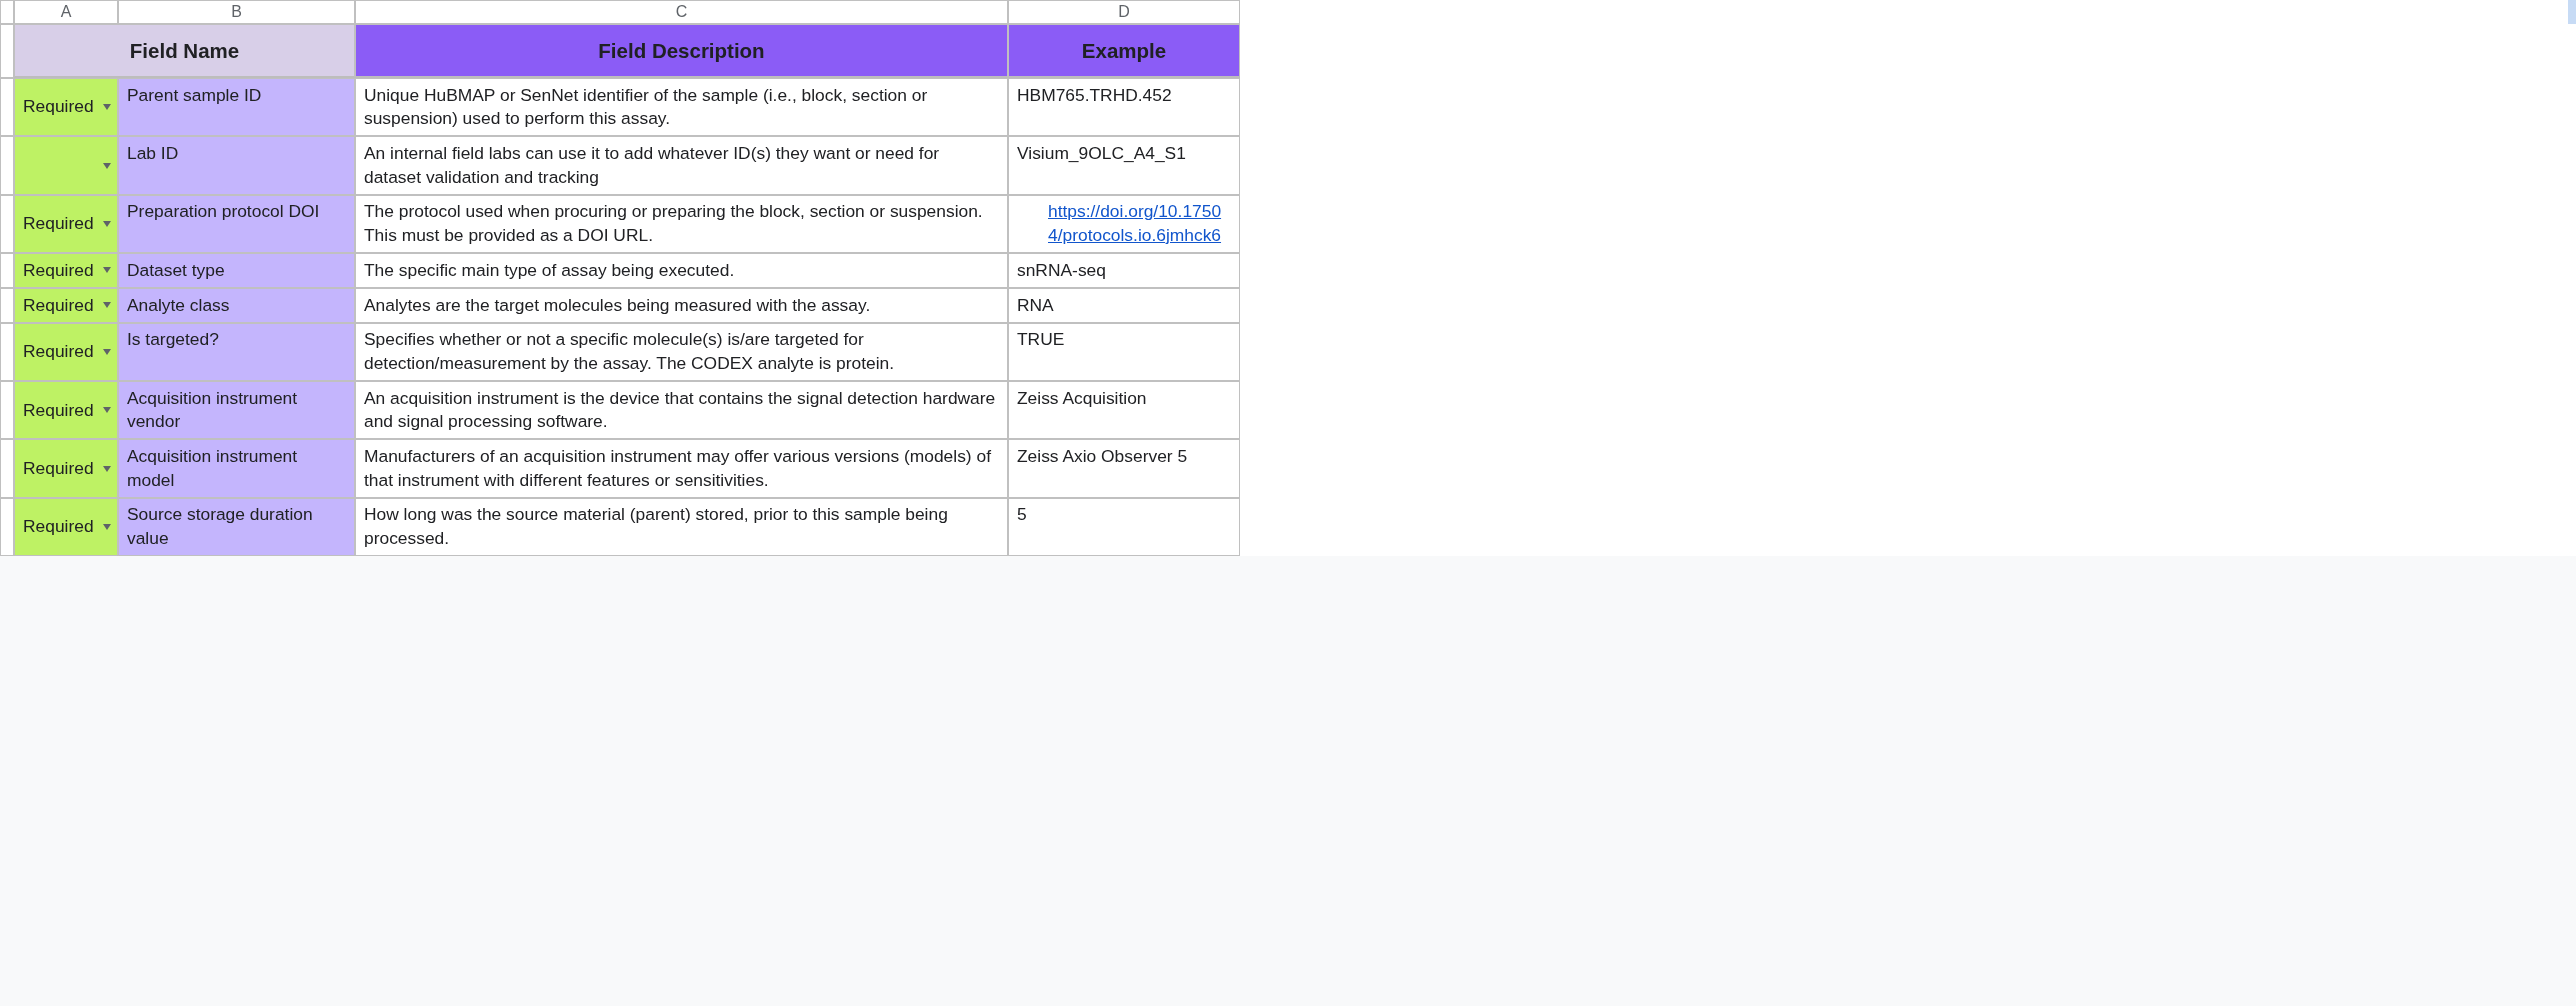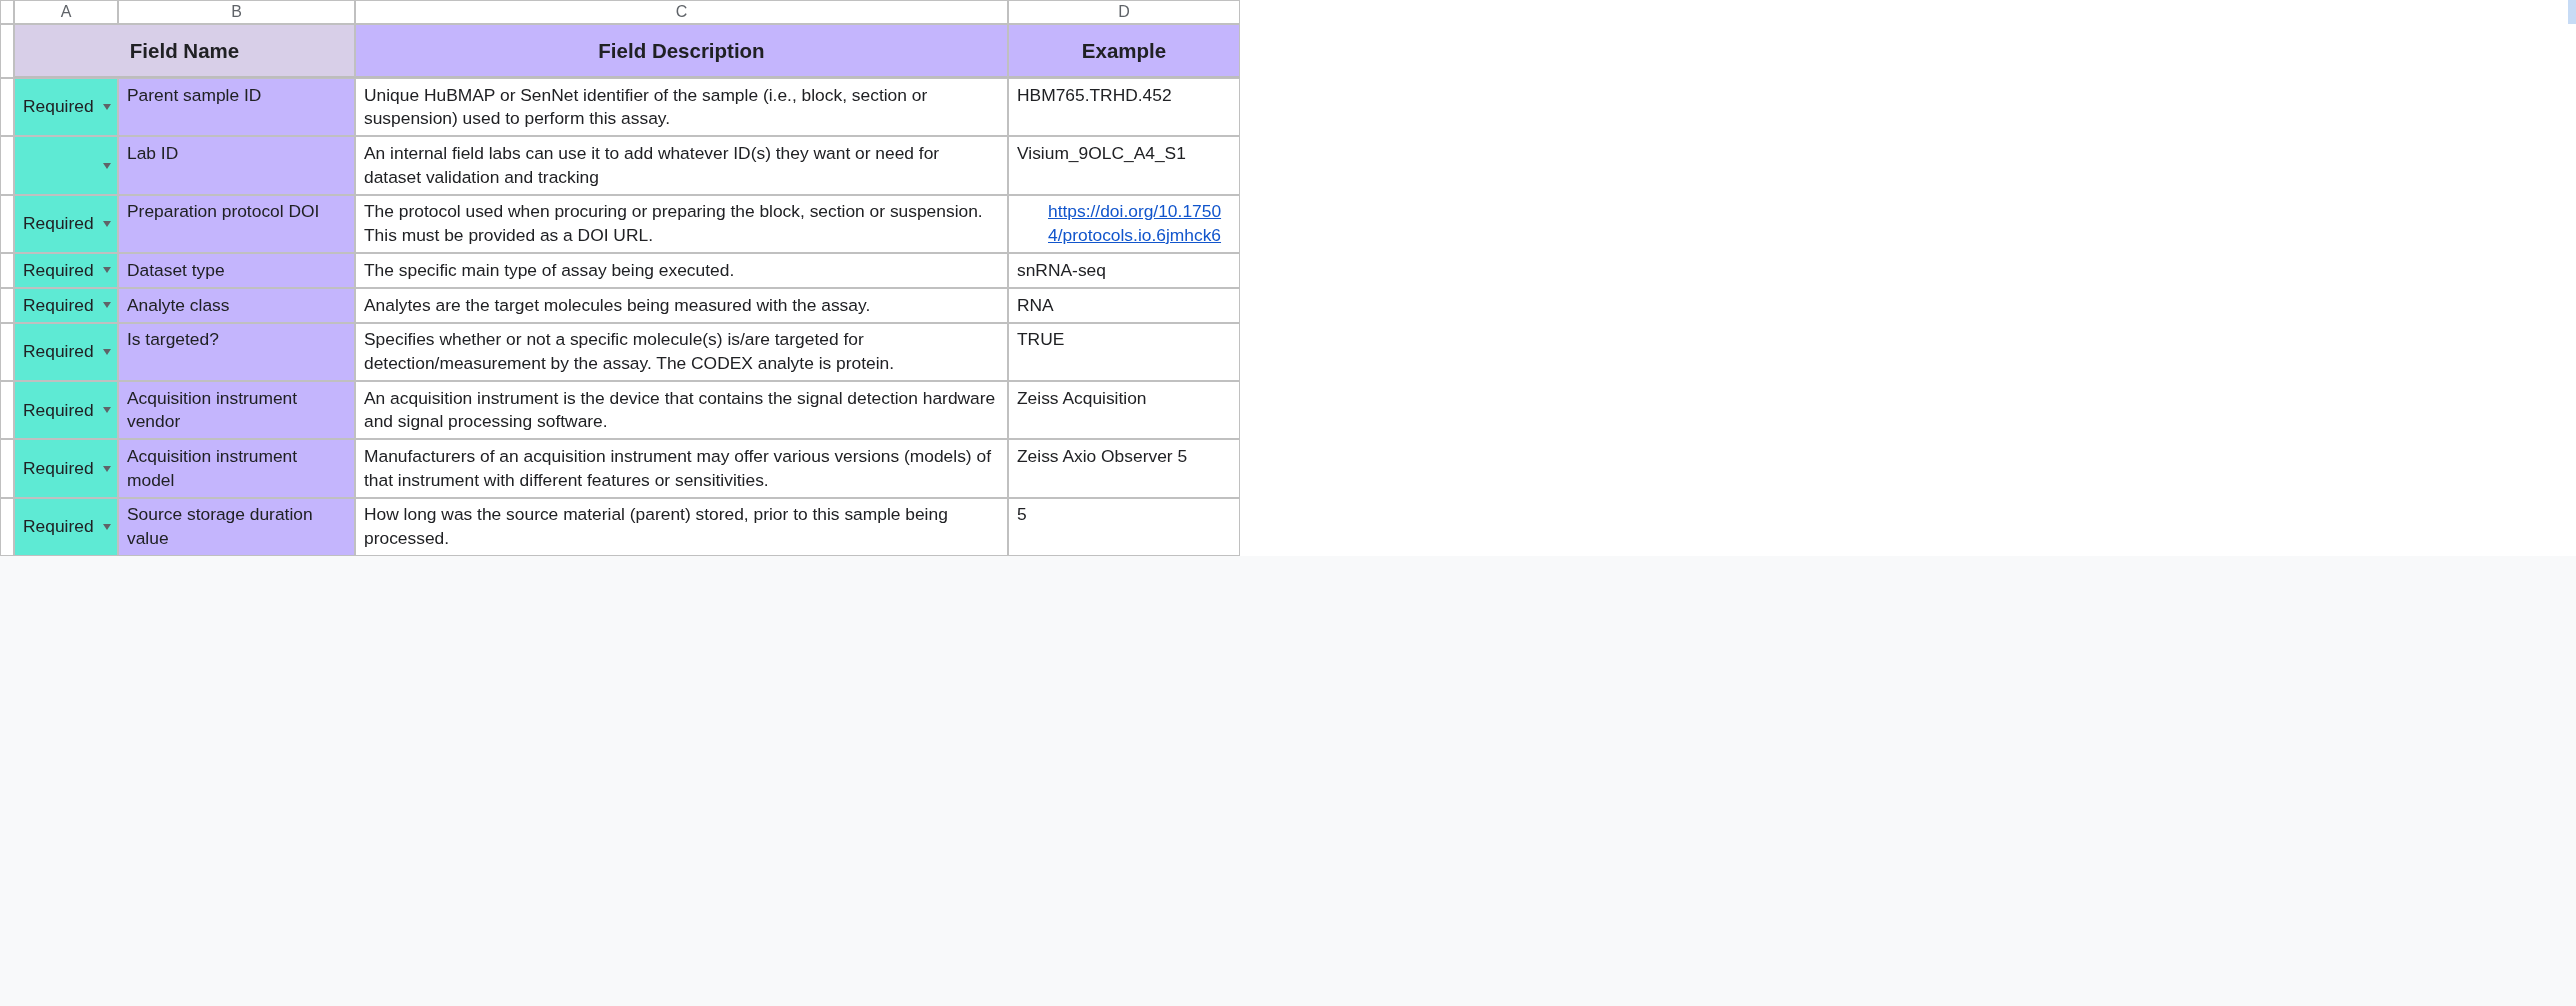--- a/index.html
+++ b/index.html
@@ -50,39 +50,39 @@
     font-weight: 700;
     font-size: 20.5px;
     text-align: center;
     display: flex;
     align-items: center;
     justify-content: center;
     height: 54px;
     border-bottom: 2.4px solid #bdbdbd;
   }
   .merged-header.white {
-    background: #c4b5fd;
+    background: #8b5cf6;
   }
   
   .cell {
     border: 0.8px solid #c0c0c0;
     padding: 4.7px 8px;
     font-size: 17.4px;
     line-height: 1.35;
     display: flex;
     align-items: flex-start;
     background: #fff;
     word-wrap: break-word;
     overflow-wrap: break-word;
   }
   .cell.lav {
     background: #c4b5fd;
   }
   .cell.reqcol {
-    background: #5eead4;
+    background: #bef264;
     position: relative;
     padding-right: 22px;
     align-items: center;
   }
   .reqcol .filter-icon {
     position: absolute;
     right: 6.3px;
     top: 50%;
     transform: translateY(-50%);
     width: 0;

